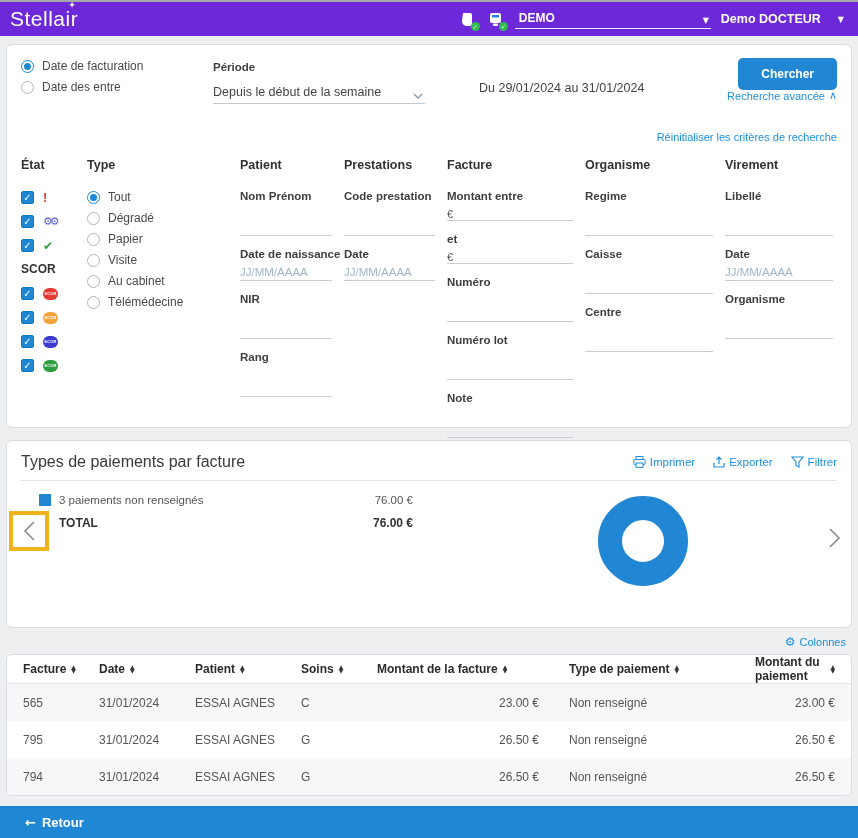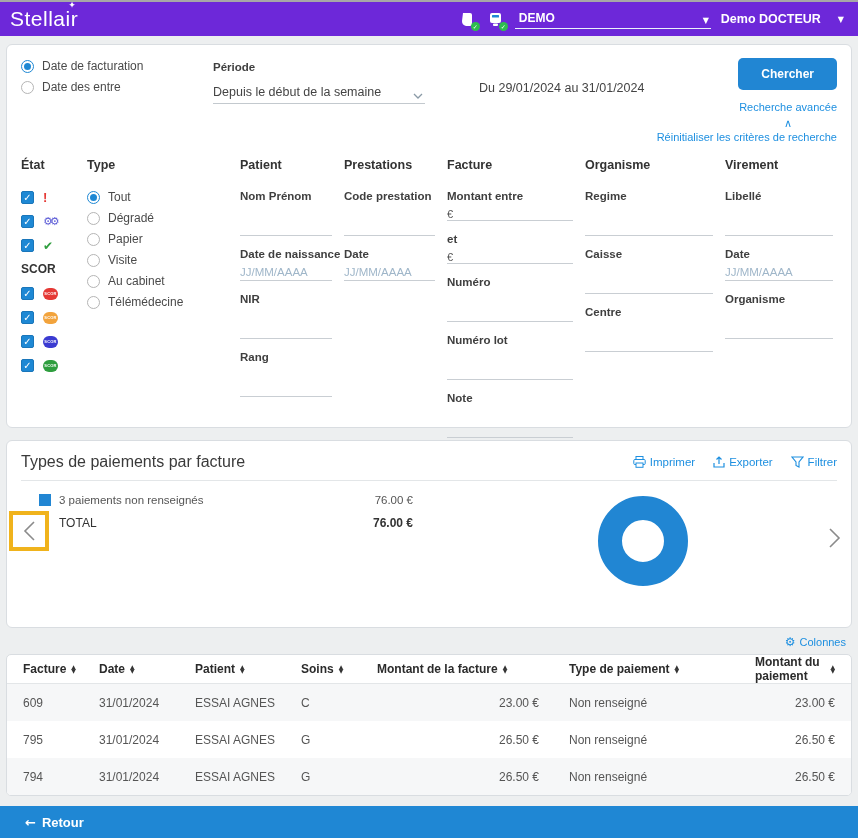--- a/index.html
+++ b/index.html
@@ -35,21 +35,21 @@
   .periode-col { width:212px; }
   .flabel { font-size:11.5px; font-weight:700; color:#3f3f3f; }
   .select-line { border-bottom:1px solid #c3c9ce; display:flex; justify-content:space-between; align-items:flex-end;
                  font-size:12.5px; color:#444; padding:5px 2px 4px 0; margin-top:5px; cursor:pointer; }
   .chev-down { width:10px; height:6px; }
   .date-range { font-size:12.5px; color:#444; margin-left:54px; padding-top:24px; }
   .btn-primary { position:absolute; right:14px; top:13px; background:#2186d3; color:#fff; border:none;
                  font-weight:bold; font-size:12px; padding:9px 23px; border-radius:5px; cursor:pointer;
                  font-family:"Liberation Sans", sans-serif; }
   .blue-link { color:#1d8fe0; font-size:11px; cursor:pointer; text-decoration:none; display:inline-flex; align-items:center; gap:4px; }
-  .adv-link { position:absolute; right:14px; top:56px;flex-direction:column; }
+  .adv-link { position:absolute; right:14px; top:44px; }
   .reset-link { position:absolute; right:14px; top:86px; }
 
   
   .filters { display:flex; margin-top:54px; }
   .fcol { flex:0 0 auto; }
   .fcol-title { font-size:12.5px; font-weight:700; color:#333; margin-bottom:18px; }
   .col-etat { width:66px; }
   .col-type { width:153px; }
   .col-patient { width:104px; }
   .col-prest { width:103px; }
@@ -87,21 +87,21 @@
   .chart-card { margin-top:12px; height:188px; padding:12px 14px; position:relative; }
   .chart-head { display:flex; align-items:center; border-bottom:1px solid #e3e6e8; padding-bottom:9px; }
   .chart-title { font-size:16px; color:#3a3a3a; }
   .chart-actions { margin-left:auto; display:flex; gap:18px; }
   .chart-actions .blue-link { font-size:11.5px; }
   .legend-row { display:flex; align-items:center; margin-top:13px; padding-left:18px; width:392px; }
   .legend-sq { width:12px; height:12px; background:#2186d3; margin-right:8px; flex:0 0 12px; }
   .legend-label { font-size:11.5px; color:#555; }
   .legend-val { margin-left:auto; font-size:11.5px; color:#555; }
   .total-row { display:flex; align-items:center; margin-top:10px; padding-left:38px; width:392px; }
-  .total-label { font-size:12px; font-weight:normal; color:#333; }
+  .total-label { font-size:12px; font-weight:bold; color:#333; }
   .total-val { margin-left:auto; font-size:12px; font-weight:bold; color:#333; }
   .hl-box { position:absolute; left:2px; top:70px; width:40px; height:40px; border:4px solid #f0b31c;
             display:flex; align-items:center; justify-content:center; background:#fff; }
   .carousel-btn { cursor:pointer; background:none; border:none; }
   .next-btn { position:absolute; right:10px; top:86px; }
   .donut-wrap { position:absolute; left:591px; top:55px; }
 
   
   .colonnes-row { height:24px; display:flex; justify-content:flex-end; align-items:center; padding:0 12px; margin-top:2px; }
 
@@ -460,21 +460,21 @@
     <div class="th right">
         <span>Montant du paiement</span>
         <span class="sort-ic glyph">
           <span>▲</span>
           <span>▼</span>
         </span>
       </div>
   </div>
   <div>
     <div class="tbl-grid tbl-row">
-      <div class="td">609</div>
+      <div class="td">565</div>
       <div class="td">31/01/2024</div>
       <div class="td">ESSAI AGNES</div>
       <div class="td">C</div>
       <div class="td right">23.00 €</div>
       <div class="td pad-l">Non renseigné</div>
       <div class="td right">23.00 €</div>
     </div>
     <div class="tbl-grid tbl-row">
       <div class="td">795</div>
       <div class="td">31/01/2024</div>

